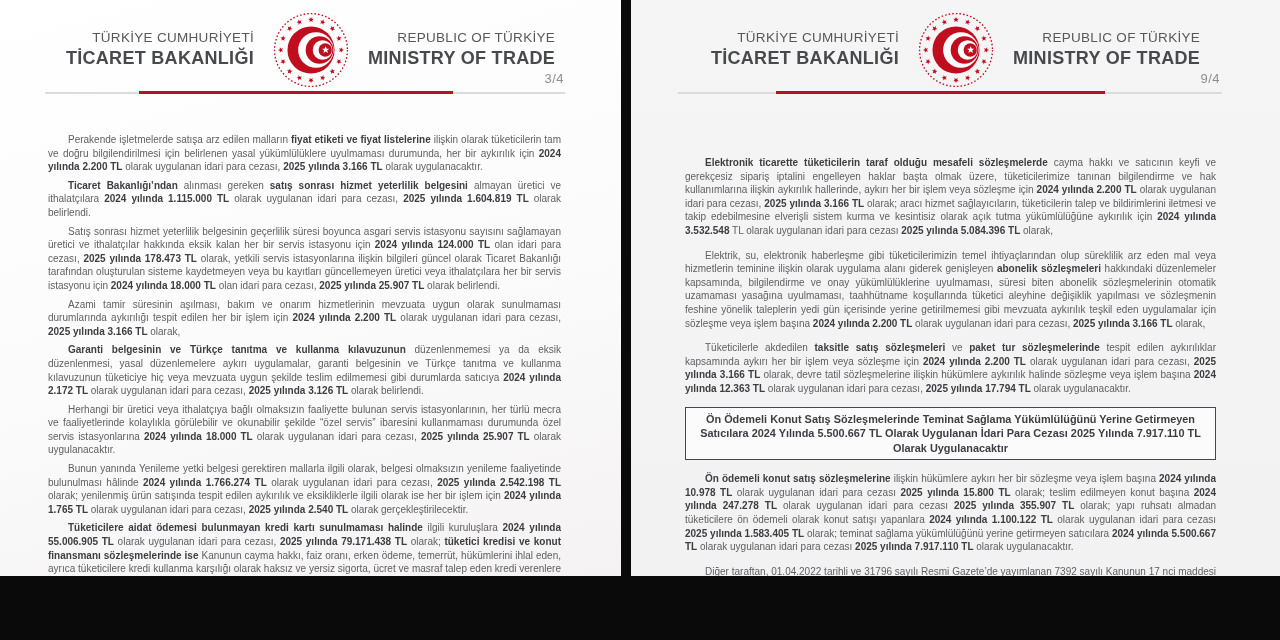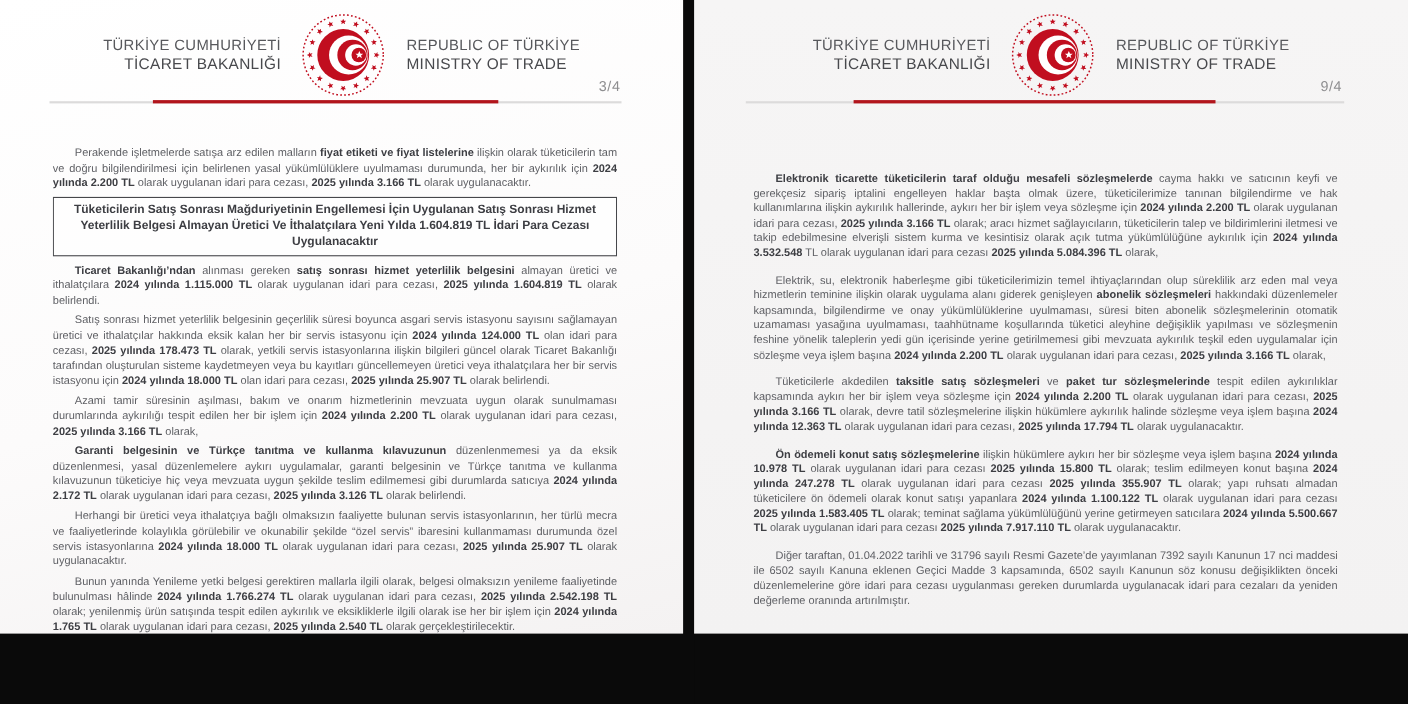--- a/index.html
+++ b/index.html
@@ -15,23 +15,23 @@
   .page-right { width: 649px; background: linear-gradient(180deg, #f6f5f5 0%, #f3f2f2 100%); }
 
   
   .page-header { position: absolute; top: 0; left: 0; right: 0; height: 100px; }
   .brand-row {
     position: absolute; top: 10px; left: 0; right: 0;
     display: flex; justify-content: center; align-items: center; gap: 17px;
   }
   .brand-text { line-height: 1.25; letter-spacing: 0.3px; }
   .brand-text.tr { text-align: right; }
-  .brand-text.en { text-align: left; }
+  .brand-text.en { text-align: right; }
   .brand-line1 { font-size: 13.5px; font-weight: 400; color: #57585c; }
-  .brand-line2 { font-size: 14px;   font-weight: 400; color: #48494d; }
+  .brand-line2 { font-size: 18px;   font-weight: 700; color: #48494d; }
   .logo { display: block; }
   .page-num {
     position: absolute; top: 71px; font-size: 13px; color: #8e8e90; letter-spacing: 0.5px;
   }
   .page-left  .page-num { right: 57px; text-align: right; }
   .page-right .page-num { right: 60px; }
   .progress { position: absolute; top: 91px; height: 3px; }
   .page-left  .progress { left: 45px; right: 56px; }
   .page-right .progress { left: 47px; right: 58px; }
   .progress-track { position: absolute; top: 1px; left: 0; right: 0; height: 2px; background: #dcdbdb; }
@@ -103,21 +103,20 @@
       </div>
     </div>
     <div class="page-num">3/4</div>
     <div class="progress">
       <div class="progress-track"></div>
       <div class="progress-fill" style="left: 18%; width: 60.5%;"></div>
     </div>
   </header>
   <div class="page-body">
       <div class="para"><span class="n">Perakende işletmelerde satışa arz edilen malların </span><span class="b">fiyat etiketi ve fiyat listelerine</span><span class="n"> ilişkin olarak tüketicilerin tam ve doğru bilgilendirilmesi için belirlenen yasal yükümlülüklere uyulmaması durumunda, her bir aykırılık için </span><span class="b">2024 yılında 2.200 TL</span><span class="n"> olarak uygulanan idari para cezası, </span><span class="b">2025 yılında 3.166 TL</span><span class="n"> olarak uygulanacaktır.</span></div>
-      <div class="heading-box">Tüketicilerin Satış Sonrası Mağduriyetinin Engellemesi İçin Uygulanan Satış Sonrası Hizmet Yeterlilik Belgesi Almayan Üretici Ve İthalatçılara Yeni Yılda 1.604.819 TL İdari Para Cezası Uygulanacaktır</div>
       <div class="para"><span class="b">Ticaret Bakanlığı’ndan</span><span class="n"> alınması gereken </span><span class="b">satış sonrası hizmet yeterlilik belgesini</span><span class="n"> almayan üretici ve ithalatçılara </span><span class="b">2024 yılında 1.115.000 TL</span><span class="n"> olarak uygulanan idari para cezası, </span><span class="b">2025 yılında 1.604.819 TL</span><span class="n"> olarak belirlendi.</span></div>
       <div class="para"><span class="n">Satış sonrası hizmet yeterlilik belgesinin geçerlilik süresi boyunca asgari servis istasyonu sayısını sağlamayan üretici ve ithalatçılar hakkında eksik kalan her bir servis istasyonu için </span><span class="b">2024 yılında 124.000 TL</span><span class="n"> olan idari para cezası, </span><span class="b">2025 yılında 178.473 TL</span><span class="n"> olarak, yetkili servis istasyonlarına ilişkin bilgileri güncel olarak Ticaret Bakanlığı tarafından oluşturulan sisteme kaydetmeyen veya bu kayıtları güncellemeyen üretici veya ithalatçılara her bir servis istasyonu için </span><span class="b">2024 yılında 18.000 TL</span><span class="n"> olan idari para cezası, </span><span class="b">2025 yılında 25.907 TL</span><span class="n"> olarak belirlendi.</span></div>
       <div class="para"><span class="n">Azami tamir süresinin aşılması, bakım ve onarım hizmetlerinin mevzuata uygun olarak sunulmaması durumlarında aykırılığı tespit edilen her bir işlem için </span><span class="b">2024 yılında 2.200 TL</span><span class="n"> olarak uygulanan idari para cezası, </span><span class="b">2025 yılında 3.166 TL</span><span class="n"> olarak,</span></div>
       <div class="para"><span class="b">Garanti belgesinin ve Türkçe tanıtma ve kullanma kılavuzunun</span><span class="n"> düzenlenmemesi ya da eksik düzenlenmesi, yasal düzenlemelere aykırı uygulamalar, garanti belgesinin ve Türkçe tanıtma ve kullanma kılavuzunun tüketiciye hiç veya mevzuata uygun şekilde teslim edilmemesi gibi durumlarda satıcıya </span><span class="b">2024 yılında 2.172 TL</span><span class="n"> olarak uygulanan idari para cezası, </span><span class="b">2025 yılında 3.126 TL</span><span class="n"> olarak belirlendi.</span></div>
       <div class="para"><span class="n">Herhangi bir üretici veya ithalatçıya bağlı olmaksızın faaliyette bulunan servis istasyonlarının, her türlü mecra ve faaliyetlerinde kolaylıkla görülebilir ve okunabilir şekilde “özel servis” ibaresini kullanmaması durumunda özel servis istasyonlarına </span><span class="b">2024 yılında 18.000 TL</span><span class="n"> olarak uygulanan idari para cezası, </span><span class="b">2025 yılında 25.907 TL</span><span class="n"> olarak uygulanacaktır.</span></div>
       <div class="para"><span class="n">Bunun yanında Yenileme yetki belgesi gerektiren mallarla ilgili olarak, belgesi olmaksızın yenileme faaliyetinde bulunulması hâlinde </span><span class="b">2024 yılında 1.766.274 TL</span><span class="n"> olarak uygulanan idari para cezası, </span><span class="b">2025 yılında 2.542.198 TL</span><span class="n"> olarak; yenilenmiş ürün satışında tespit edilen aykırılık ve eksikliklerle ilgili olarak ise her bir işlem için </span><span class="b">2024 yılında 1.765 TL</span><span class="n"> olarak uygulanan idari para cezası, </span><span class="b">2025 yılında 2.540 TL</span><span class="n"> olarak gerçekleştirilecektir.</span></div>
       <div class="para"><span class="b">Tüketicilere aidat ödemesi bulunmayan kredi kartı sunulmaması halinde</span><span class="n"> ilgili kuruluşlara </span><span class="b">2024 yılında 55.006.905 TL</span><span class="n"> olarak uygulanan idari para cezası, </span><span class="b">2025 yılında 79.171.438 TL</span><span class="n"> olarak; </span><span class="b">tüketici kredisi ve konut finansmanı sözleşmelerinde ise</span><span class="n"> Kanunun cayma hakkı, faiz oranı, erken ödeme, temerrüt, hükümlerini ihlal eden, ayrıca tüketicilere kredi kullanma karşılığı olarak haksız ve yersiz sigorta, ücret ve masraf talep eden kredi verenlere her bir aykırı sözleşme veya işlem için </span></div>
     </div>
 </section>
 
@@ -165,16 +164,17 @@
     <div class="page-num">9/4</div>
     <div class="progress">
       <div class="progress-track"></div>
       <div class="progress-fill" style="left: 18%; width: 60.5%;"></div>
     </div>
   </header>
   <div class="page-body">
       <div class="para"><span class="b">Elektronik ticarette tüketicilerin taraf olduğu mesafeli sözleşmelerde</span><span class="n"> cayma hakkı ve satıcının keyfi ve gerekçesiz sipariş iptalini engelleyen haklar başta olmak üzere, tüketicilerimize tanınan bilgilendirme ve hak kullanımlarına ilişkin aykırılık hallerinde, aykırı her bir işlem veya sözleşme için </span><span class="b">2024 yılında 2.200 TL</span><span class="n"> olarak uygulanan idari para cezası, </span><span class="b">2025 yılında 3.166 TL</span><span class="n"> olarak; aracı hizmet sağlayıcıların, tüketicilerin talep ve bildirimlerini iletmesi ve takip edebilmesine elverişli sistem kurma ve kesintisiz olarak açık tutma yükümlülüğüne aykırılık için </span><span class="b">2024 yılında 3.532.548</span><span class="n"> TL olarak uygulanan idari para cezası </span><span class="b">2025 yılında 5.084.396 TL</span><span class="n"> olarak,</span></div>
       <div class="para"><span class="n">Elektrik, su, elektronik haberleşme gibi tüketicilerimizin temel ihtiyaçlarından olup süreklilik arz eden mal veya hizmetlerin teminine ilişkin olarak uygulama alanı giderek genişleyen </span><span class="b">abonelik sözleşmeleri</span><span class="n"> hakkındaki düzenlemeler kapsamında, bilgilendirme ve onay yükümlülüklerine uyulmaması, süresi biten abonelik sözleşmelerinin otomatik uzamaması yasağına uyulmaması, taahhütname koşullarında tüketici aleyhine değişiklik yapılması ve sözleşmenin feshine yönelik taleplerin yedi gün içerisinde yerine getirilmemesi gibi mevzuata aykırılık teşkil eden uygulamalar için sözleşme veya işlem başına </span><span class="b">2024 yılında 2.200 TL</span><span class="n"> olarak uygulanan idari para cezası, </span><span class="b">2025 yılında 3.166 TL</span><span class="n"> olarak,</span></div>
       <div class="para"><span class="n">Tüketicilerle akdedilen </span><span class="b">taksitle satış sözleşmeleri</span><span class="n"> ve </span><span class="b">paket tur sözleşmelerinde</span><span class="n"> tespit edilen aykırılıklar kapsamında aykırı her bir işlem veya sözleşme için </span><span class="b">2024 yılında 2.200 TL</span><span class="n"> olarak uygulanan idari para cezası, </span><span class="b">2025 yılında 3.166 TL</span><span class="n"> olarak, devre tatil sözleşmelerine ilişkin hükümlere aykırılık halinde sözleşme veya işlem başına </span><span class="b">2024 yılında 12.363 TL</span><span class="n"> olarak uygulanan idari para cezası, </span><span class="b">2025 yılında 17.794 TL</span><span class="n"> olarak uygulanacaktır.</span></div>
+      <div class="heading-box">Ön Ödemeli Konut Satış Sözleşmelerinde Teminat Sağlama Yükümlülüğünü Yerine Getirmeyen Satıcılara 2024 Yılında 5.500.667 TL Olarak Uygulanan İdari Para Cezası 2025 Yılında 7.917.110 TL Olarak Uygulanacaktır</div>
       <div class="para"><span class="b">Ön ödemeli konut satış sözleşmelerine</span><span class="n"> ilişkin hükümlere aykırı her bir sözleşme veya işlem başına </span><span class="b">2024 yılında 10.978 TL</span><span class="n"> olarak uygulanan idari para cezası </span><span class="b">2025 yılında 15.800 TL</span><span class="n"> olarak; teslim edilmeyen konut başına </span><span class="b">2024 yılında 247.278 TL</span><span class="n"> olarak uygulanan idari para cezası </span><span class="b">2025 yılında 355.907 TL</span><span class="n"> olarak; yapı ruhsatı almadan tüketicilere ön ödemeli olarak konut satışı yapanlara </span><span class="b">2024 yılında 1.100.122 TL</span><span class="n"> olarak uygulanan idari para cezası </span><span class="b">2025 yılında 1.583.405 TL</span><span class="n"> olarak; teminat sağlama yükümlülüğünü yerine getirmeyen satıcılara </span><span class="b">2024 yılında 5.500.667 TL</span><span class="n"> olarak uygulanan idari para cezası </span><span class="b">2025 yılında 7.917.110 TL</span><span class="n"> olarak uygulanacaktır.</span></div>
       <div class="para"><span class="n">Diğer taraftan, 01.04.2022 tarihli ve 31796 sayılı Resmi Gazete’de yayımlanan 7392 sayılı Kanunun 17 nci maddesi ile 6502 sayılı Kanuna eklenen Geçici Madde 3 kapsamında, 6502 sayılı Kanunun söz konusu değişiklikten önceki düzenlemelerine göre idari para cezası uygulanması gereken durumlarda uygulanacak idari para cezaları da yeniden değerleme oranında artırılmıştır.</span></div>
     </div>
 </section>
 
 </body></html>

